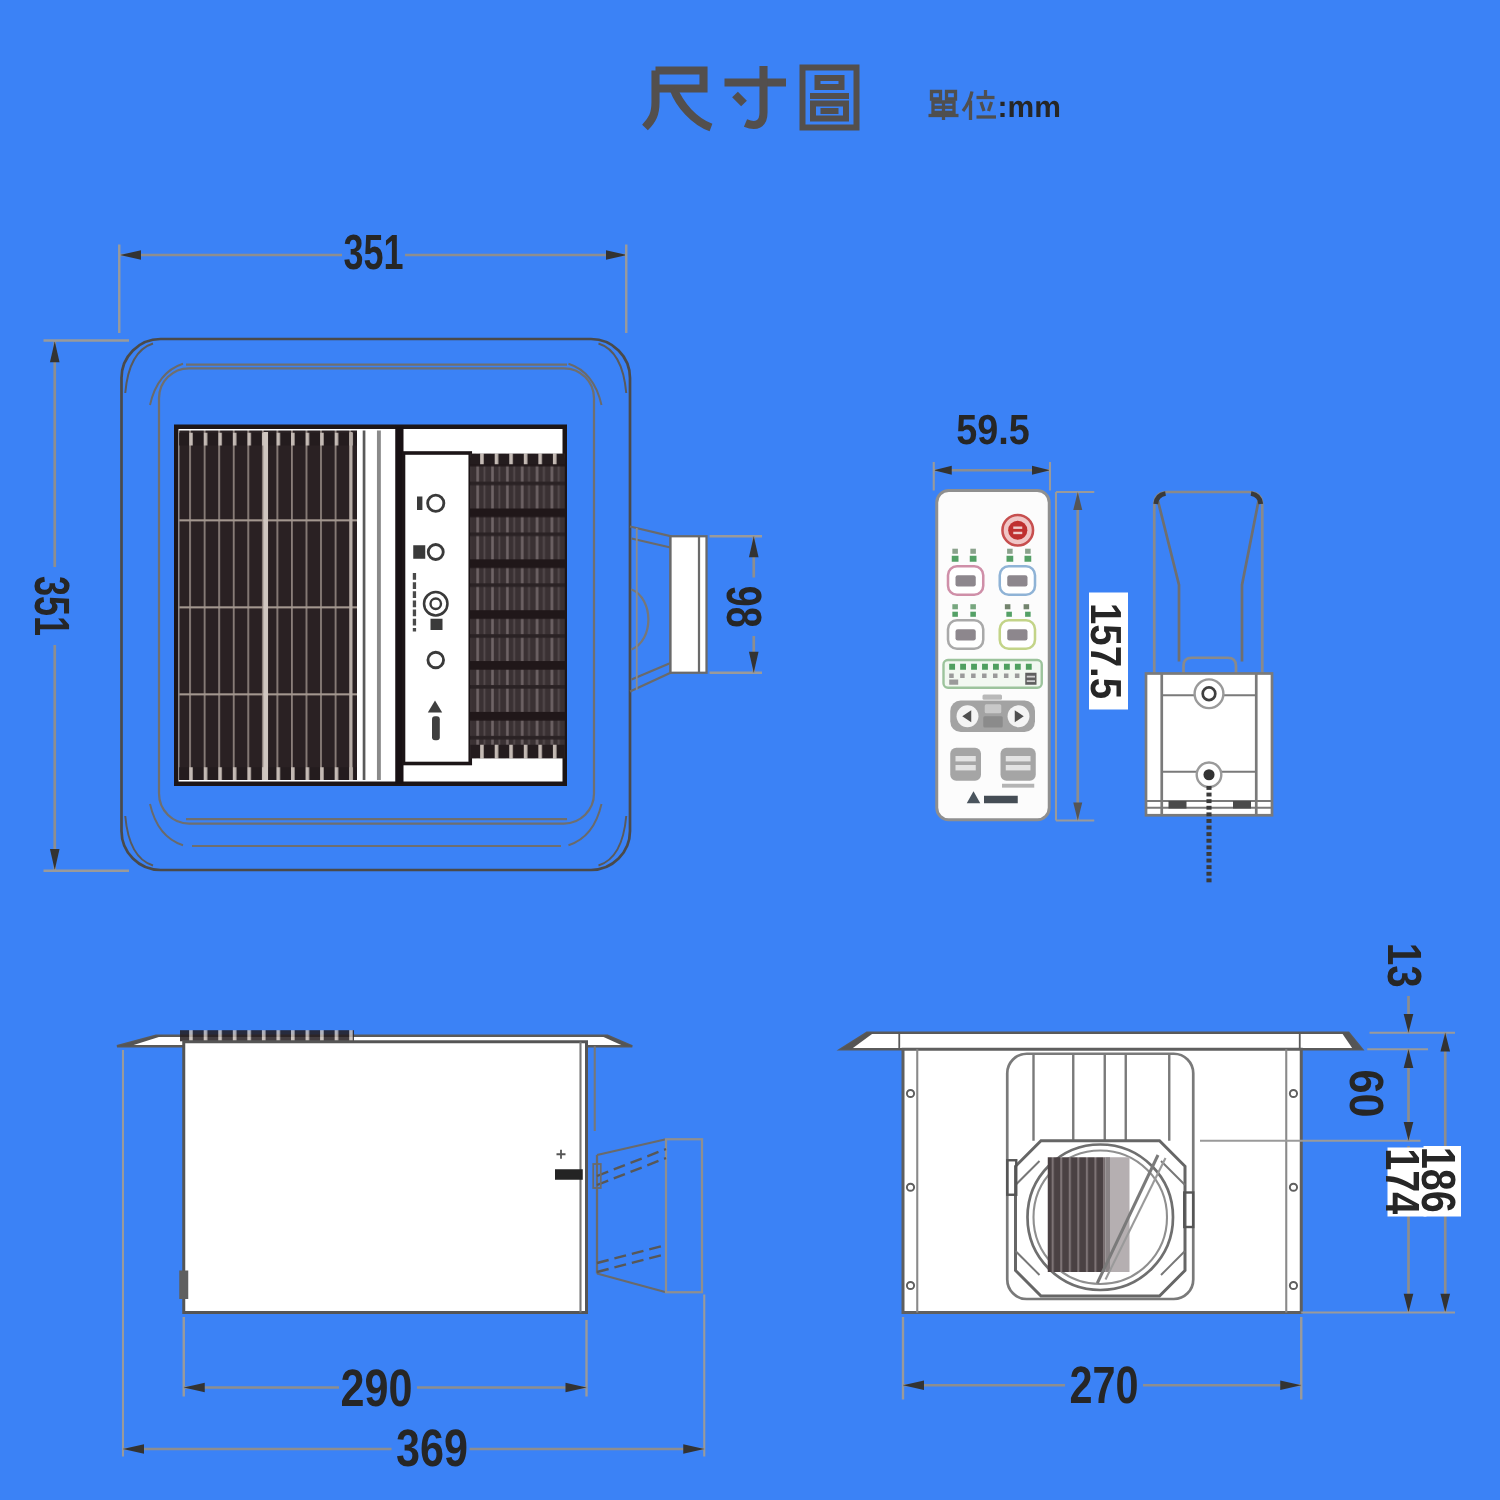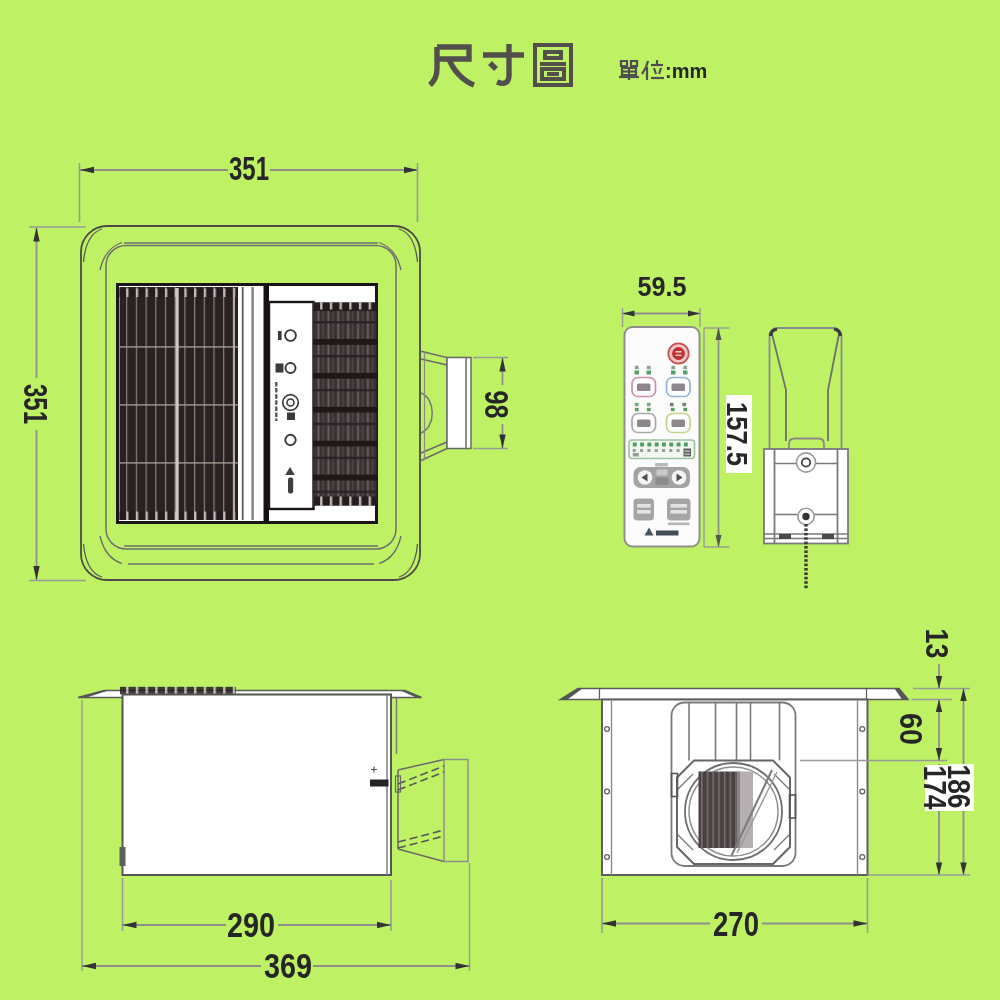--- a/index.html
+++ b/index.html
@@ -1,16 +1,16 @@
 <!DOCTYPE html>
 <html><head>
 <meta charset="utf-8">
 <style>
 html,body{margin:0;padding:0;background:#ffffff;}
-.page{position:relative;width:1000px;height:1000px;background:#bef264;overflow:hidden;
+.page{position:relative;width:1000px;height:1000px;background:#3b82f6;overflow:hidden;
 font-family:"Liberation Sans", sans-serif;}
 svg{position:absolute;left:0;top:0;}
 .dim{font-family:"Liberation Sans", sans-serif;font-weight:bold;fill:#262626;}
 </style>
 </head>
 <body>
 <div class="page">
 <svg width="1000" height="1000" viewBox="0 0 1000 1000">
 <defs>
 <pattern id="lgrille" width="9.7" height="8" patternUnits="userSpaceOnUse">

